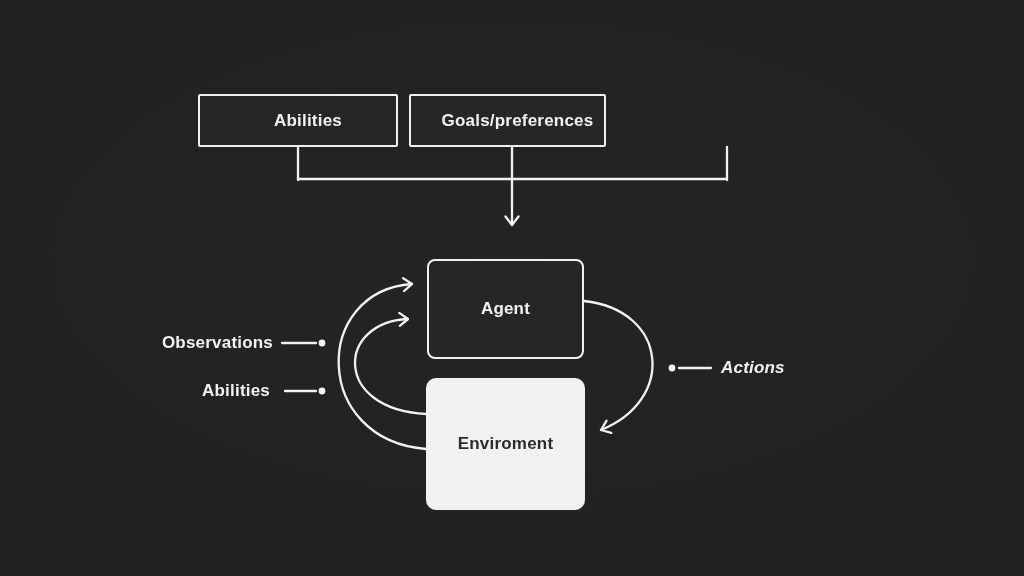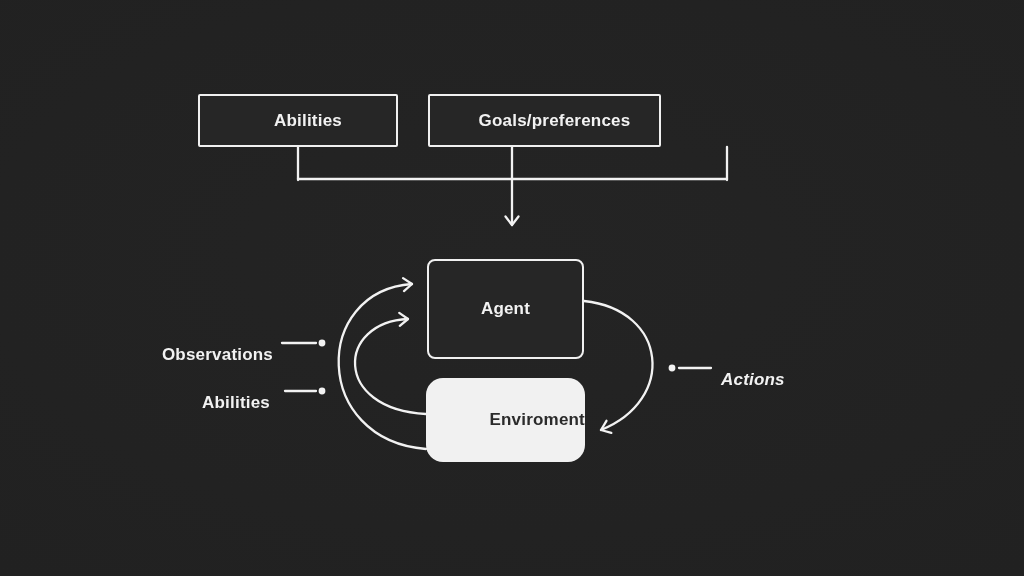--- a/index.html
+++ b/index.html
@@ -38,45 +38,43 @@
   }
   .top-box {
     top: 94px;
     height: 53px;
     border: 2px solid #f0f0f0;
     background: #262626;
     border-radius: 2px;
     padding-left: 20px;
   }
   .box-abilities { left: 198px; width: 200px; }
-  .box-goals     { left: 428px; width: 233px; }
+  .box-goals     { left: 409px; width: 197px; }
   .box-prior     { left: 625px; width: 206px; }
   .agent-box {
     left: 427px; top: 259px; width: 157px; height: 100px;
     border: 2px solid #f0f0f0;
     background: #262626;
     border-radius: 8px;
   }
   .environment-box {
-    left: 426px; top: 378px; width: 159px; height: 84px;
+    left: 426px; top: 378px; width: 159px; height: 132px;
     background: #f1f1f1;
     color: #2b2b2b;
-    border-radius: 17px;
-    justify-content: flex-end;
+    border-radius: 10px;
   }
   .side-label {
     position: absolute;
     color: #f2f2f2;
     font-weight: 700;
     font-size: 17px;
     line-height: 20px;
     letter-spacing: 0.2px;
     z-index: 2;
     white-space: nowrap;
-    margin-top: 12px;
   }
   .label-observations { right: 751px; top: 333px; text-align: right; }
   .label-experience   { right: 754px; top: 381px; text-align: right; }
   .label-actions      { left: 721px;  top: 358px; font-style: italic; }
 </style>
 </head>
 <body>
 
 <div class="canvas">
 

